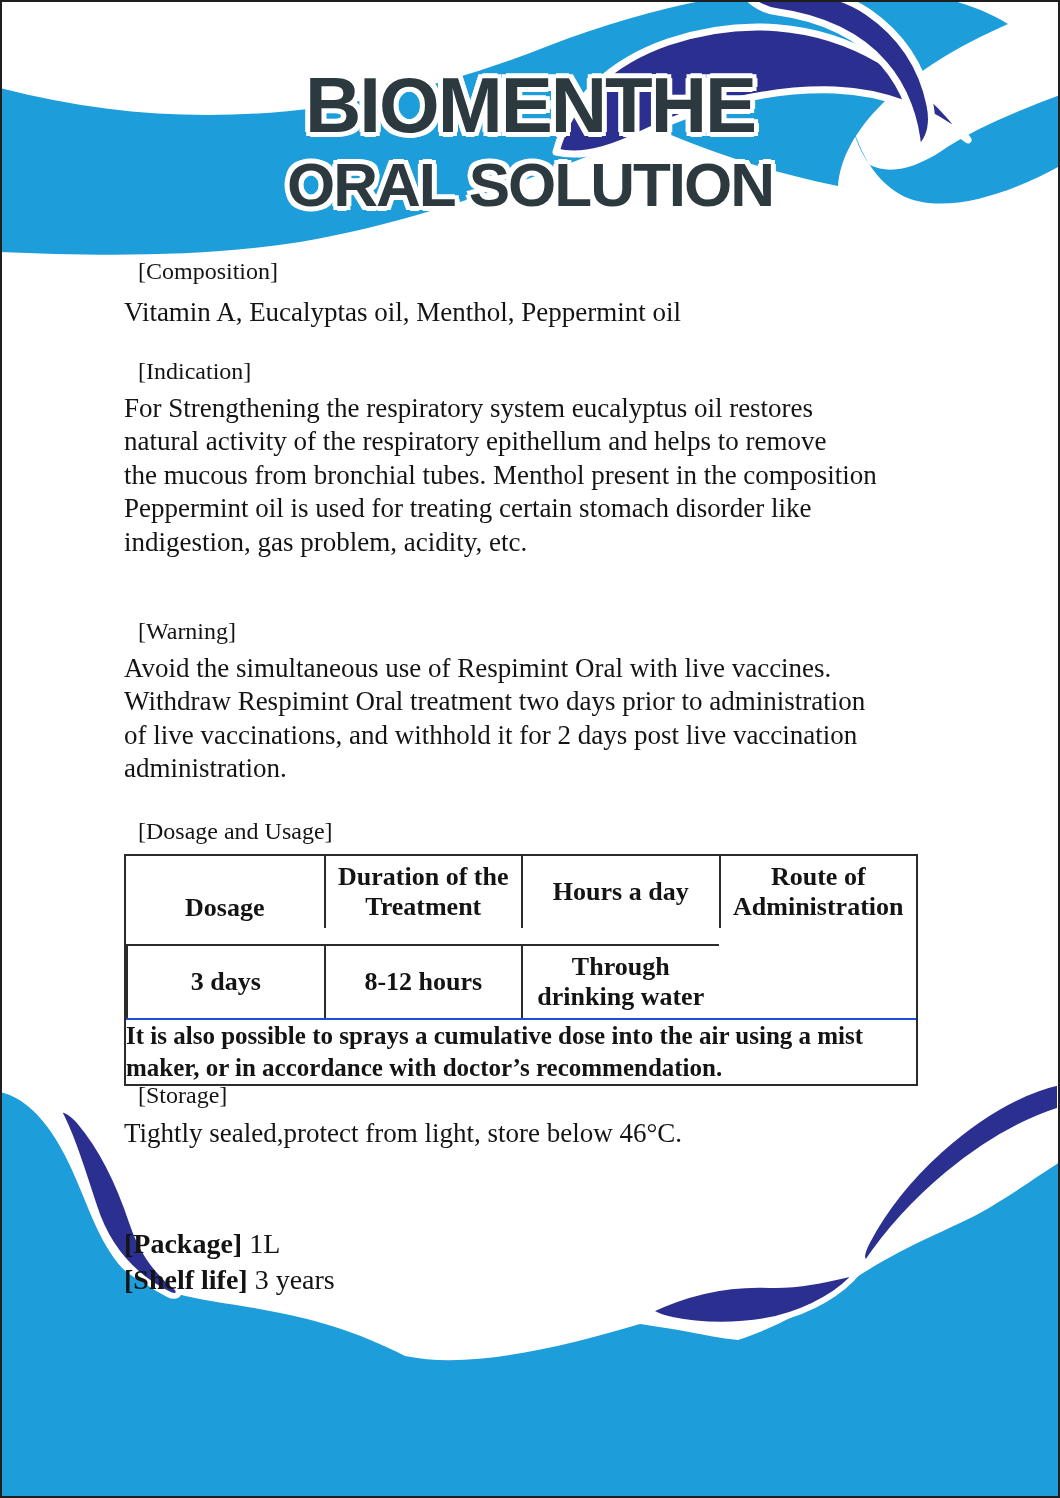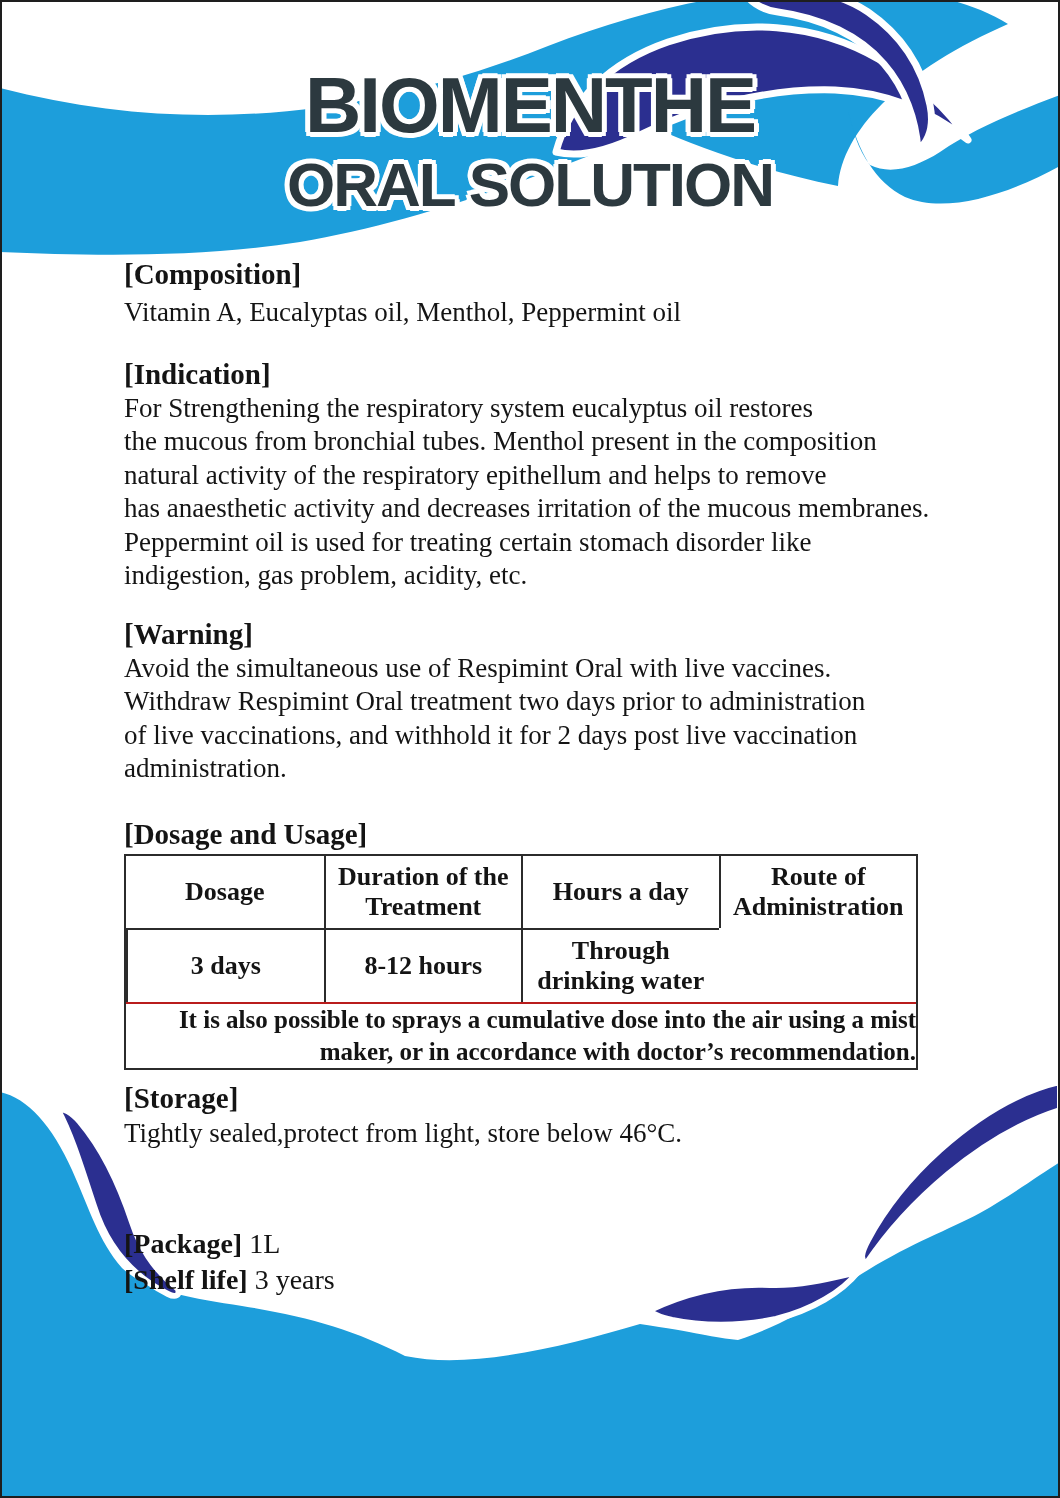--- a/index.html
+++ b/index.html
@@ -22,22 +22,22 @@
     color:var(--title-text,#2c393f);line-height:1;letter-spacing:-2px;
     text-shadow:
       -5px 0 0 #fff,5px 0 0 #fff,0 -5px 0 #fff,0 5px 0 #fff,
       -4px -4px 0 #fff,4px 4px 0 #fff,-4px 4px 0 #fff,4px -4px 0 #fff;
     white-space:nowrap;
   }
   #title-line1{top:66px;font-size:78px;}
   #title-line2{top:154px;font-size:62px;}
 
   .heading{
-    position:absolute;left:124px;
-    font-weight:bold;font-size:29px;color:var(--body-text,#141414);
+    position:absolute;left:138px;
+    font-weight:normal;font-size:24px;color:var(--body-text,#141414);
     white-space:nowrap;
   }
   .bodytext{
     position:absolute;left:124px;
     font-size:27px;color:var(--body-text,#141414);line-height:33.4px;
     white-space:nowrap;
   }
   .kv{position:absolute;left:124px;font-size:28px;color:var(--body-text,#141414);white-space:nowrap;margin-top:16px;}
   .kv .k{font-weight:bold;}
 
@@ -46,26 +46,26 @@
     border:2px solid #2b2b2b;box-sizing:border-box;
     display:grid;grid-template-columns:repeat(4,1fr);
     color:var(--body-text,#141414);background:transparent;
   }
   .dosage-table .cell{
     display:flex;align-items:center;justify-content:center;text-align:center;
     font-weight:bold;font-size:26px;line-height:30px;
     border-left:2px solid #2b2b2b;box-sizing:border-box;
     white-space:pre-line;padding:4px 6px;
   }
-  .dosage-table .cell.first{border-left:none;}
+  .dosage-table .cell.first{border-left:none;margin-top:16px;}
   .dosage-table .head{height:72px;}
   .dosage-table .body{height:74px;border-top:2px solid #2b2b2b;}
   .dosage-table .note{
-    grid-column:1 / span 4;height:64px;border-top:2px solid #b91c1c;
-    display:flex;flex-direction:column;align-items:flex-end;justify-content:center;
+    grid-column:1 / span 4;height:64px;border-top:2px solid #1d4ed8;
+    display:flex;flex-direction:column;align-items:flex-start;justify-content:center;
     font-weight:bold;font-size:25px;line-height:32px;text-align:center;
   }
 </style>
 </head>
 <body>
 
 <svg id="top-deco" class="deco" viewBox="0 0 1060 340" aria-hidden="true">
 
   <path fill="var(--light-blue)" d="
     M 0,88
@@ -150,23 +150,22 @@
 
 <div id="title-line1" class="title">BIOMENTHE</div>
 <div id="title-line2" class="title">ORAL SOLUTION</div>
 
 <div class="heading" style="top:258px">[Composition]</div>
 <div class="bodytext" style="top:296px">Vitamin A, Eucalyptas oil, Menthol, Peppermint oil</div>
 
 <div class="heading" style="top:358px">[Indication]</div>
 <div class="bodytext" style="top:392px">
   <div>For Strengthening the respiratory system eucalyptus oil restores</div>
+  <div>natural activity of the respiratory epithellum and helps to remove</div>
   <div>the mucous from bronchial tubes. Menthol present in the composition</div>
-  <div>natural activity of the respiratory epithellum and helps to remove</div>
-  <div>has anaesthetic activity and decreases irritation of the mucous membranes.</div>
   <div>Peppermint oil is used for treating certain stomach disorder like</div>
   <div>indigestion, gas problem, acidity, etc.</div>
 </div>
 
 <div class="heading" style="top:618px">[Warning]</div>
 <div class="bodytext" style="top:652px">
   <div>Avoid the simultaneous use of Respimint Oral with live vaccines.</div>
   <div>Withdraw Respimint Oral treatment two days prior to administration</div>
   <div>of live vaccinations, and withhold it for 2 days post live vaccination</div>
   <div>administration.</div>

